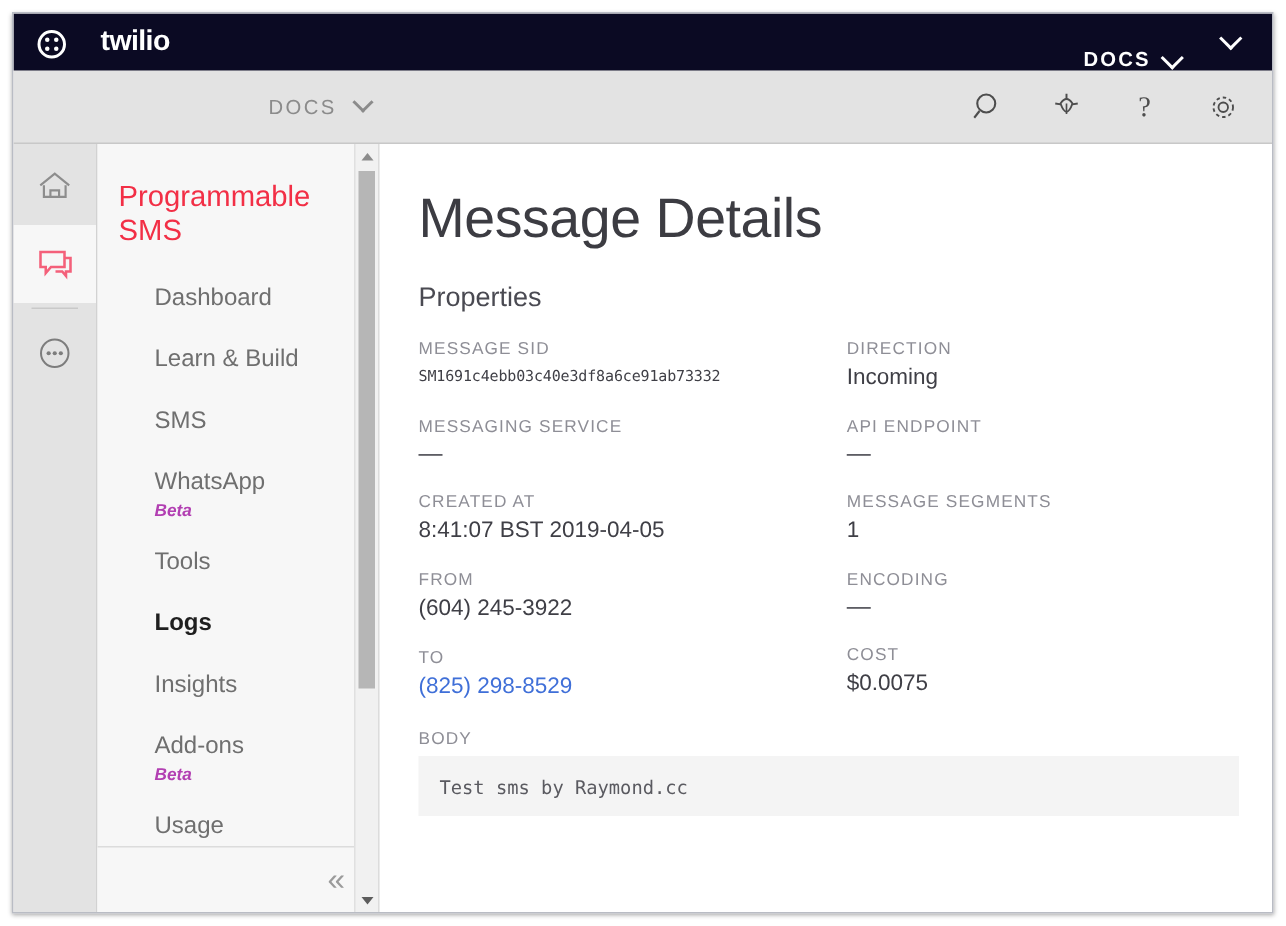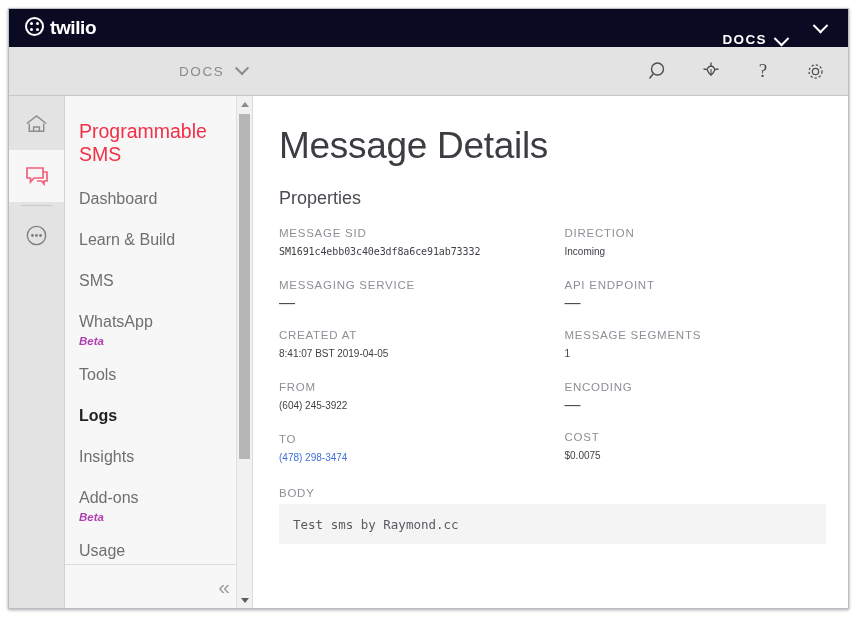--- a/index.html
+++ b/index.html
@@ -28,22 +28,22 @@
   #topbar {
     height: 38px;
     background: #0b0a23;
     display: flex;
     align-items: center;
     flex: 0 0 auto;
     position: relative;
   }
   .logo-wrap {
     display: flex;
-    align-items: flex-start;
-    gap: 6px;
+    align-items: flex-end;
+    gap: 23px;
     margin-left: 16px;
   }
   .logo-mark {
     width: 19px; height: 19px;
     border-radius: 50%;
     border: 2.4px solid #ffffff;
     position: relative;
   }
   .logo-mark i {
     position: absolute;
@@ -178,20 +178,21 @@
     line-height: 23px;
     font-weight: normal;
     margin-bottom: 23px;
     max-width: 130px;
   }
   .nav-item {
     color: #6f6f6f;
     font-size: 16px;
     line-height: 19px;
     margin-bottom: 22px;
+    margin-left: 24px;
   }
   .nav-item.active { color: #1f1f1f; font-weight: bold; }
   .nav-beta {
     color: #b23fb2;
     font-size: 11.5px;
     font-style: italic;
     font-weight: bold;
     margin-top: 1px;
   }
   .nav-item.with-beta { margin-bottom: 14px; }
@@ -278,21 +279,21 @@
   .col.right { padding-left: 12px; }
   .prop { margin-bottom: 18px; }
   .prop-label {
     font-size: 11.5px;
     letter-spacing: 0.75px;
     color: #8e8e96;
     text-transform: uppercase;
     margin-bottom: 4px;
   }
   .prop-value {
-    font-size: 10px;
+    font-size: 15px;
     color: #3f3f46;
     line-height: 18px;
   }
   .prop-value.mono {
     font-family: "DejaVu Sans Mono", monospace;
     font-size: 10px;
     letter-spacing: -0.1px;
   }
   .prop-value.link { color: #3f6fd8; }
   .prop-value.dash {
@@ -477,21 +478,21 @@
           <div class="prop">
             <div class="prop-label">CREATED AT</div>
             <div class="prop-value">8:41:07 BST 2019-04-05</div>
           </div>
           <div class="prop">
             <div class="prop-label">FROM</div>
             <div class="prop-value">(604) 245-3922</div>
           </div>
           <div class="prop">
             <div class="prop-label">TO</div>
-            <div class="prop-value link">(478) 298-3474</div>
+            <div class="prop-value link">(825) 298-8529</div>
           </div>
         </div>
 
         <div class="col right">
           <div class="prop">
             <div class="prop-label">DIRECTION</div>
             <div class="prop-value">Incoming</div>
           </div>
           <div class="prop">
             <div class="prop-label">API ENDPOINT</div>

